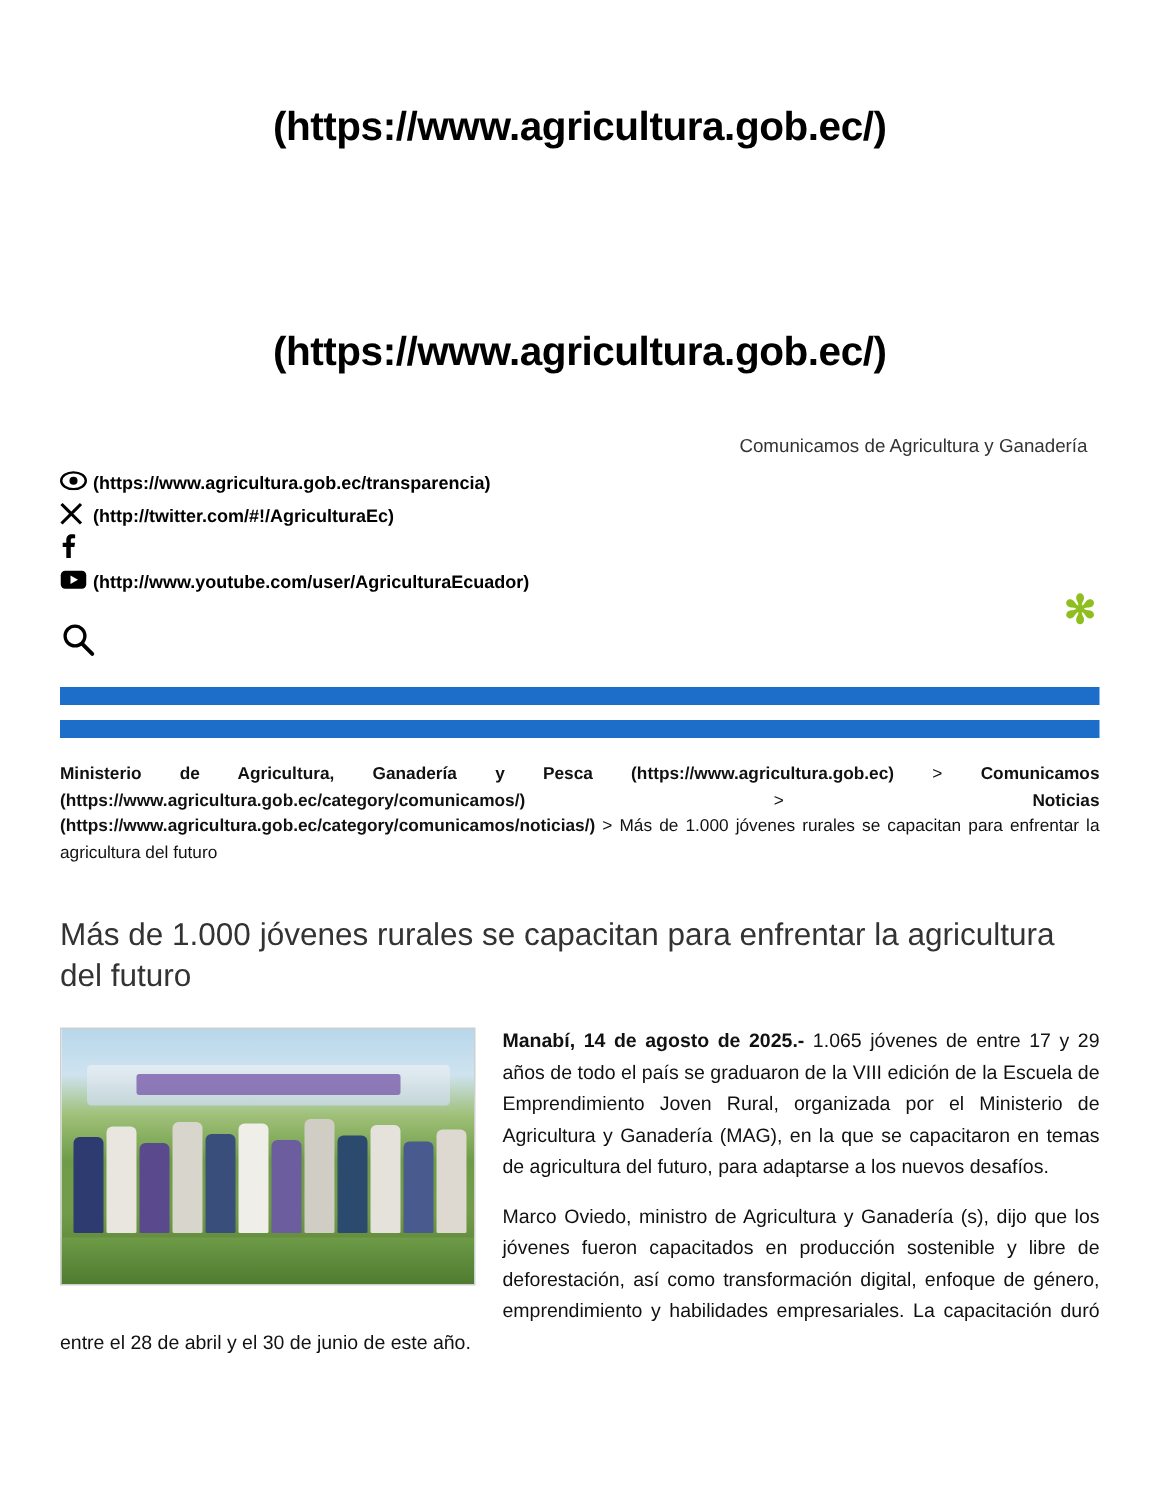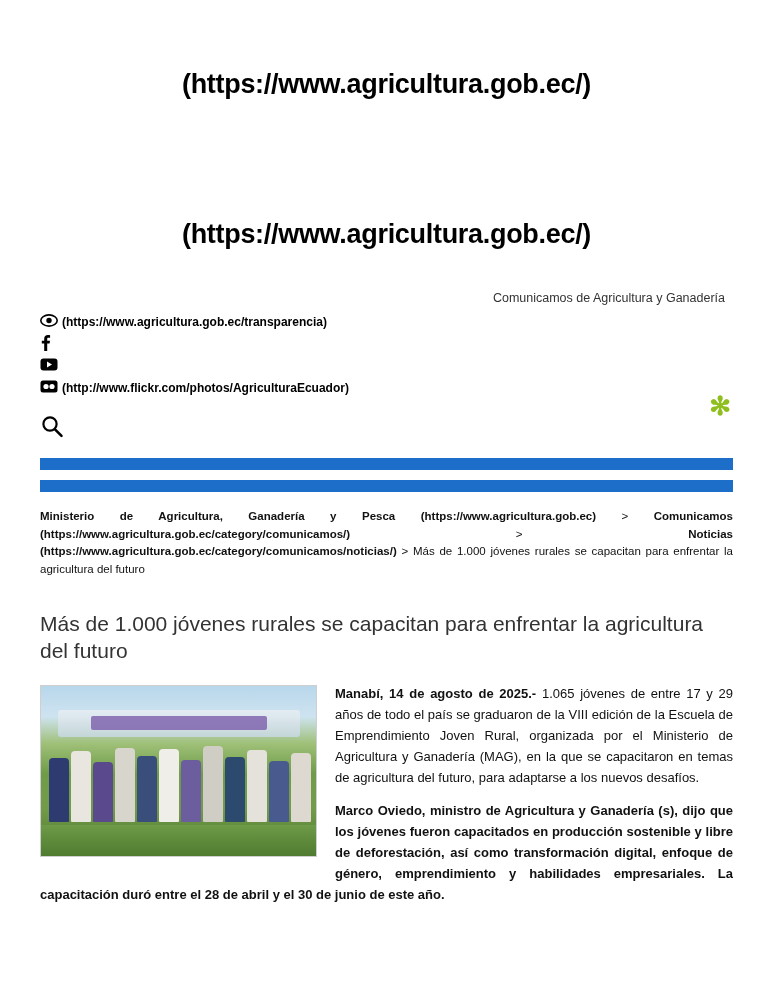--- a/index.html
+++ b/index.html
@@ -198,21 +198,20 @@
 
   .body-text p {
     font-size: 13px;
     line-height: 1.62;
     color: #111;
     text-align: justify;
     margin: 0 0 12px 0;
   }
   .body-text p.second {
     margin-bottom: 17px;
-    font-weight: bold;
   }
   .lead-strong {
     font-weight: bold;
   }
   .clearer { clear: both; }
 </style>
 </head>
 <body>
 
 <div class="page">
@@ -232,48 +231,47 @@
     <div class="social-row">
       <span class="social-icon">
         <svg width="18" height="13" viewBox="0 0 18 13" aria-hidden="true">
           <ellipse cx="9" cy="6.5" rx="8.2" ry="5.6" fill="none" stroke="#000" stroke-width="1.6"></ellipse>
           <circle cx="9" cy="6.5" r="2.7" fill="#000"></circle>
         </svg>
       </span>
       <span class="social-url">(https://www.agricultura.gob.ec/transparencia)</span>
     </div>
 
+    <div class="social-row">
+      <span class="social-icon">
+        <svg width="15" height="15" viewBox="0 0 15 15" aria-hidden="true">
+          <path d="M1 1 L14 14 M14 1 L1 14" stroke="#000" stroke-width="2.1" fill="none"></path>
+        </svg>
+      </span>
+      <span class="social-url">(http://twitter.com/#!/AgriculturaEc)</span>
+    </div>
 
     <div class="social-row">
       <span class="social-icon">
         <svg width="11" height="16" viewBox="0 0 11 16" aria-hidden="true">
           <path d="M7.2 16V8.6h2.4l.4-2.8H7.2V4.1c0-.8.2-1.3 1.4-1.3h1.5V.3C9.8.2 8.9.1 7.9.1 5.7.1 4.2 1.4 4.2 3.8v2H1.8v2.8h2.4V16z" fill="#000"></path>
         </svg>
       </span>
     </div>
 
     <div class="social-row">
       <span class="social-icon">
         <svg width="18" height="13" viewBox="0 0 18 13" aria-hidden="true">
           <rect x="0.5" y="0.5" width="17" height="12" rx="3" fill="#000"></rect>
           <path d="M7 3.6 L12 6.5 L7 9.4 Z" fill="#fff"></path>
         </svg>
       </span>
-    </div>
-
-    <div class="social-row">
-      <span class="social-icon">
-        <svg width="18" height="13" viewBox="0 0 18 13" aria-hidden="true">
-          <rect x="0.5" y="0.5" width="17" height="12" rx="2.5" fill="#000"></rect>
-          <circle cx="6" cy="6.5" r="2.6" fill="#fff"></circle>
-          <circle cx="12" cy="6.5" r="2.6" fill="#fff"></circle>
-        </svg>
-      </span>
-      <span class="social-url">(http://www.flickr.com/photos/AgriculturaEcuador)</span>
-    </div>
+      <span class="social-url">(http://www.youtube.com/user/AgriculturaEcuador)</span>
+    </div>
+
 
   </div>
 
   <div class="search-row">
     <svg class="search-icon-svg" width="24" height="24" viewBox="0 0 24 24" aria-hidden="true">
       <circle cx="10" cy="10" r="6.6" fill="none" stroke="#000" stroke-width="2.2"></circle>
       <path d="M15 15.4 L21.5 21.9" stroke="#000" stroke-width="2.6" stroke-linecap="round"></path>
     </svg>
   </div>
 

